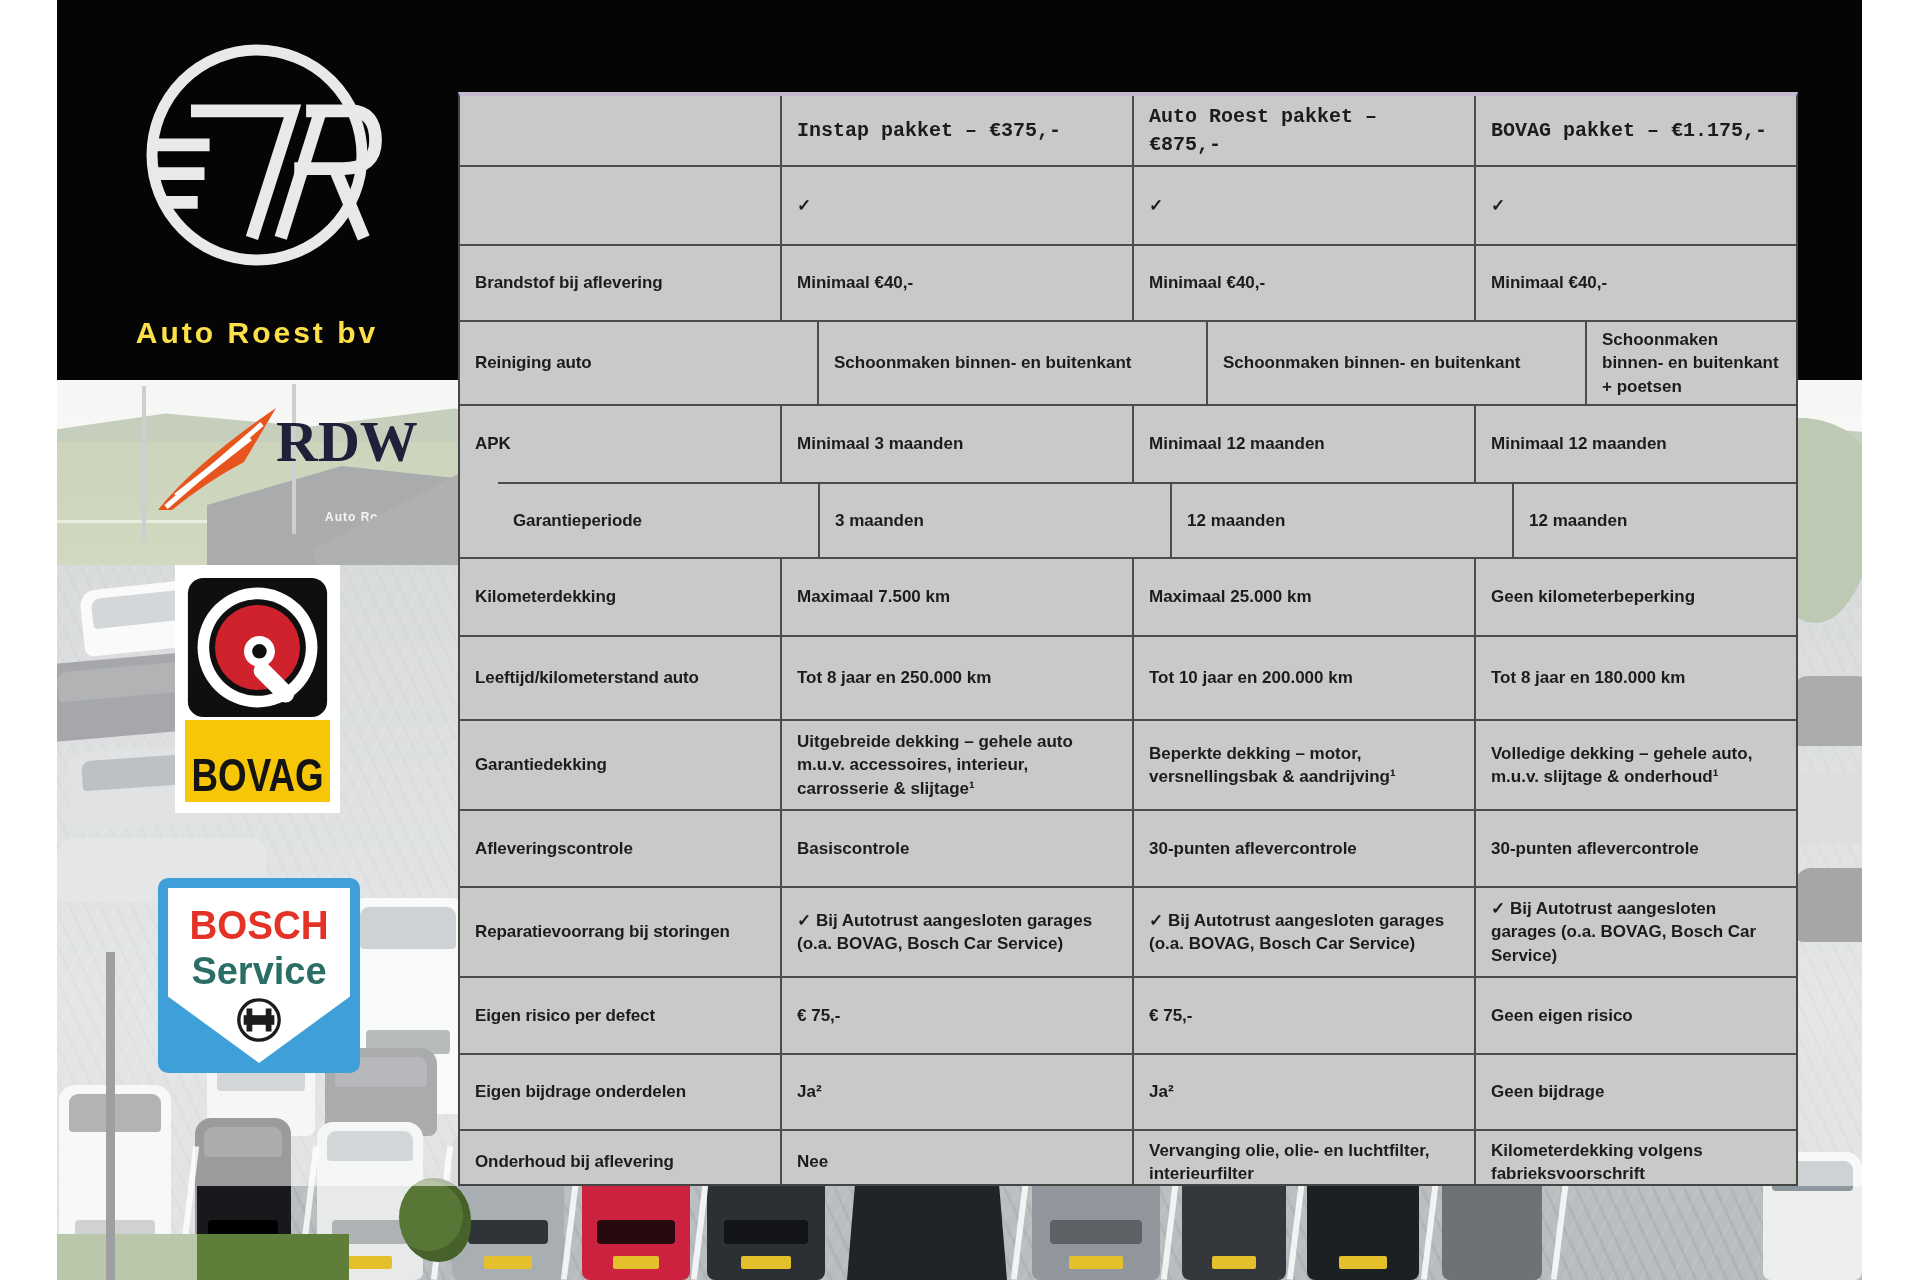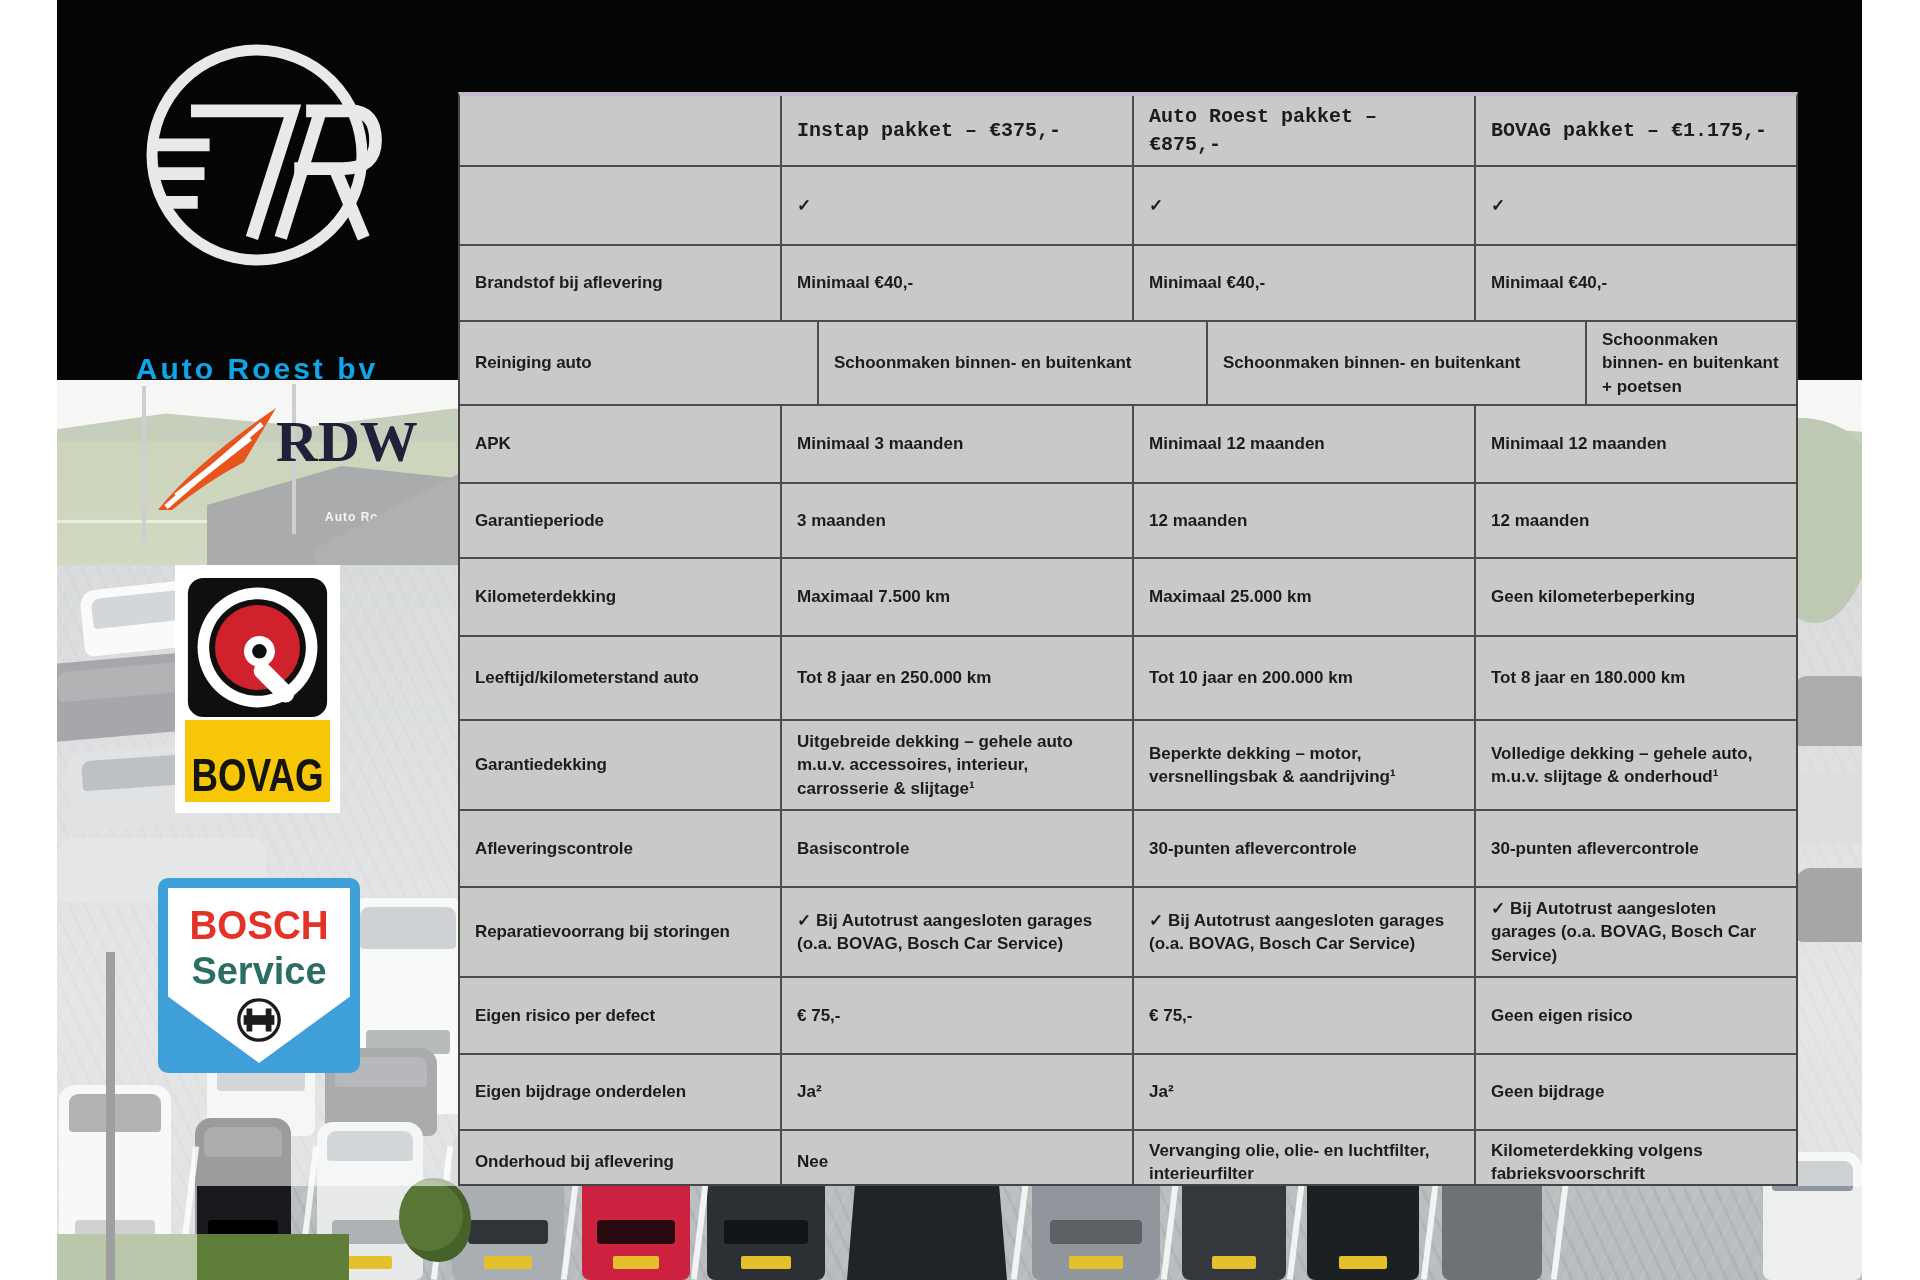--- a/index.html
+++ b/index.html
@@ -26,22 +26,22 @@
   .plate{position:absolute;left:29%;right:29%;bottom:11px;height:13px;background:#e4c02c;border-radius:2px;}
   .pline{position:absolute;width:6px;background:rgba(255,255,255,.82);}
   .pole{background:#1e2124;}
   .grass{background:#5f7e3a;}
   .bush{background:radial-gradient(circle at 40% 45%,#587636 0 55%,#46612a 56% 100%);border-radius:48% 52% 45% 55%;}
   .treesR{background:#69834f;border-radius:38% 62% 50% 50%/20% 30% 60% 60%;}
   .wash{background:rgba(255,255,255,.57);}
 
   
   #band{position:absolute;left:57px;top:0;width:1805px;height:380px;background:#050505;}
-  .brandname{position:absolute;left:40px;top:316px;width:320px;text-align:center;color:#0ea5e9;
-             font-size:30px;font-weight:bold;letter-spacing:3px;margin-top:36px;}
+  .brandname{position:absolute;left:40px;top:316px;width:320px;text-align:center;color:#fde047;
+             font-size:30px;font-weight:bold;letter-spacing:3px;}
 
   
   .rdwtext{position:absolute;left:276px;top:408px;color:#20203a;font-family:"Liberation Serif",serif;
            font-weight:bold;font-size:58px;}
   #bovag{position:absolute;left:175px;top:565px;width:165px;height:248px;background:#ffffff;}
   .bovagband{position:absolute;left:10px;top:155px;width:145px;height:82px;background:#f6c607;
              display:flex;align-items:flex-end;justify-content:center;}
   .bovagtext{font-size:46px;font-weight:bold;color:#141414;transform:scaleX(.8);letter-spacing:0px;}
   #bosch{position:absolute;left:158px;top:878px;width:202px;height:195px;background:#3fa0d9;border-radius:10px;}
   .boschwhite{position:absolute;left:10px;top:10px;width:182px;height:175px;background:#ffffff;
@@ -256,21 +256,21 @@
         <div class="val">Schoonmaken binnen- en buitenkant</div>
         <div class="val">Schoonmaken binnen- en buitenkant</div>
         <div class="val">Schoonmaken binnen- en buitenkant + poetsen</div>
       </div>
       <div class="trow" style="height: 78px;">
         <div class="lbl">APK</div>
         <div class="val">Minimaal 3 maanden</div>
         <div class="val">Minimaal 12 maanden</div>
         <div class="val">Minimaal 12 maanden</div>
       </div>
-      <div class="trow" style="height: 75px;">
+      <div class="trow" style="height: 75px; margin-left: 38px;">
         <div class="lbl">Garantieperiode</div>
         <div class="val">3 maanden</div>
         <div class="val">12 maanden</div>
         <div class="val">12 maanden</div>
       </div>
       <div class="trow" style="height: 78px;">
         <div class="lbl">Kilometerdekking</div>
         <div class="val">Maximaal 7.500 km</div>
         <div class="val">Maximaal 25.000 km</div>
         <div class="val">Geen kilometerbeperking</div>

